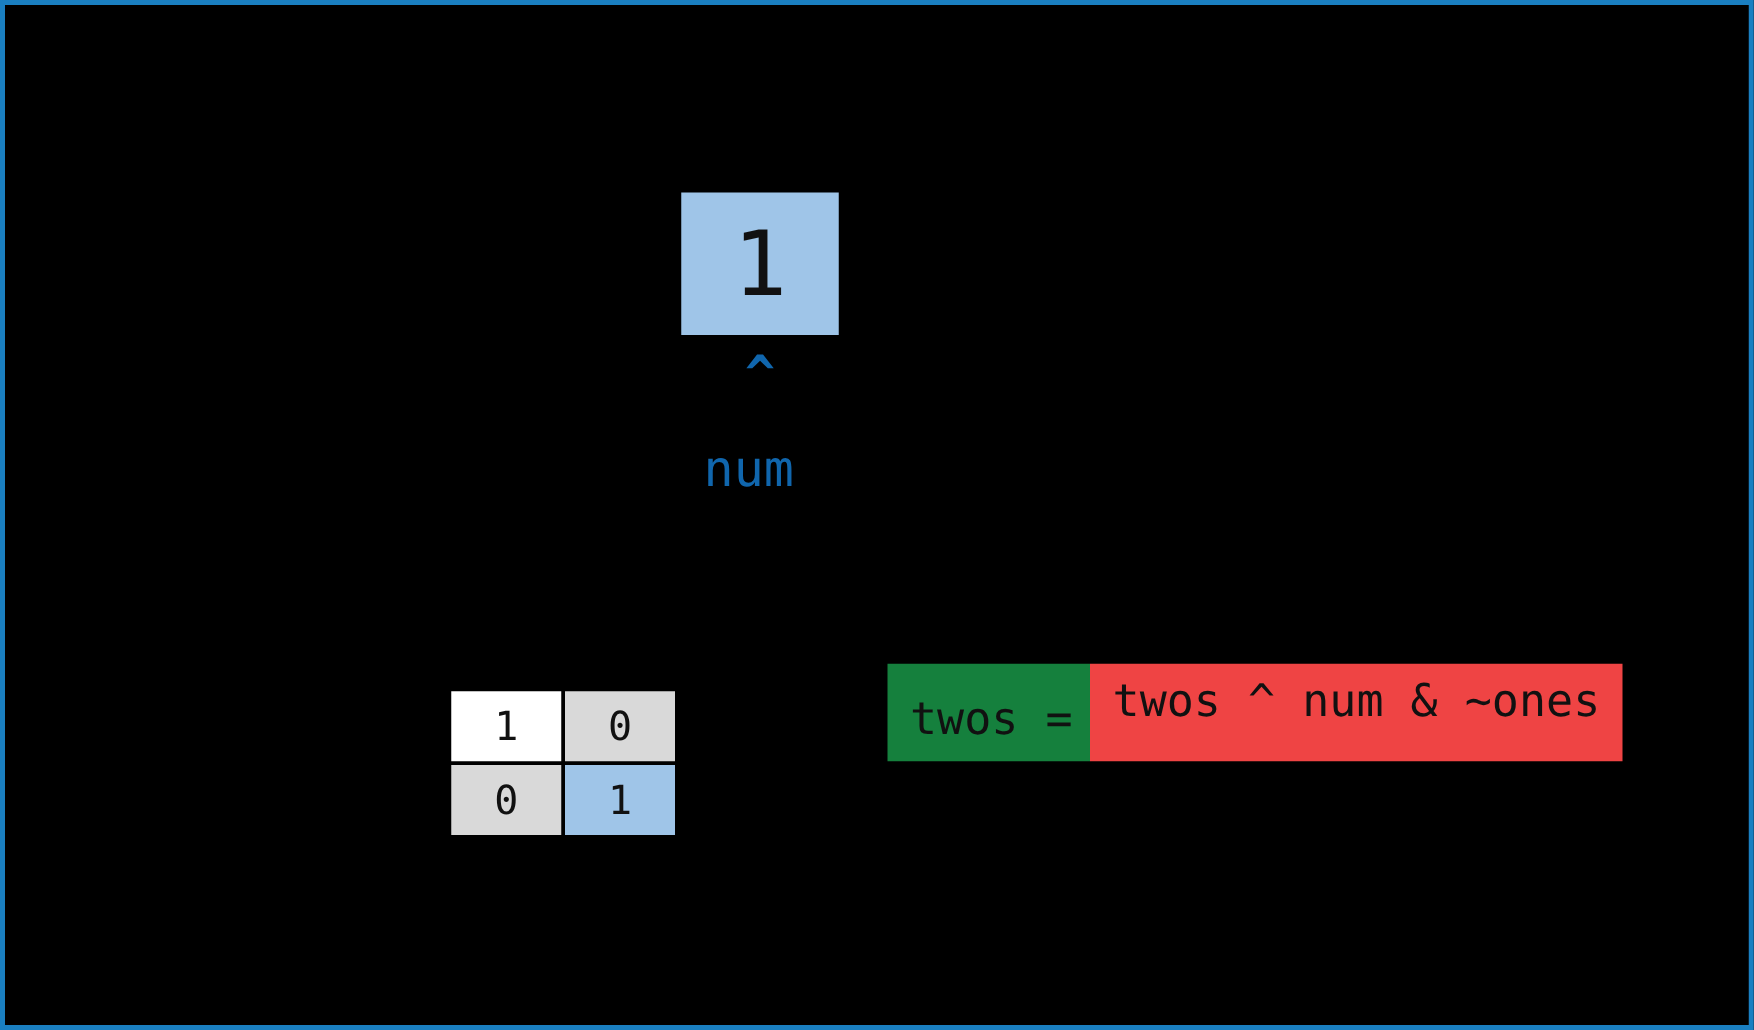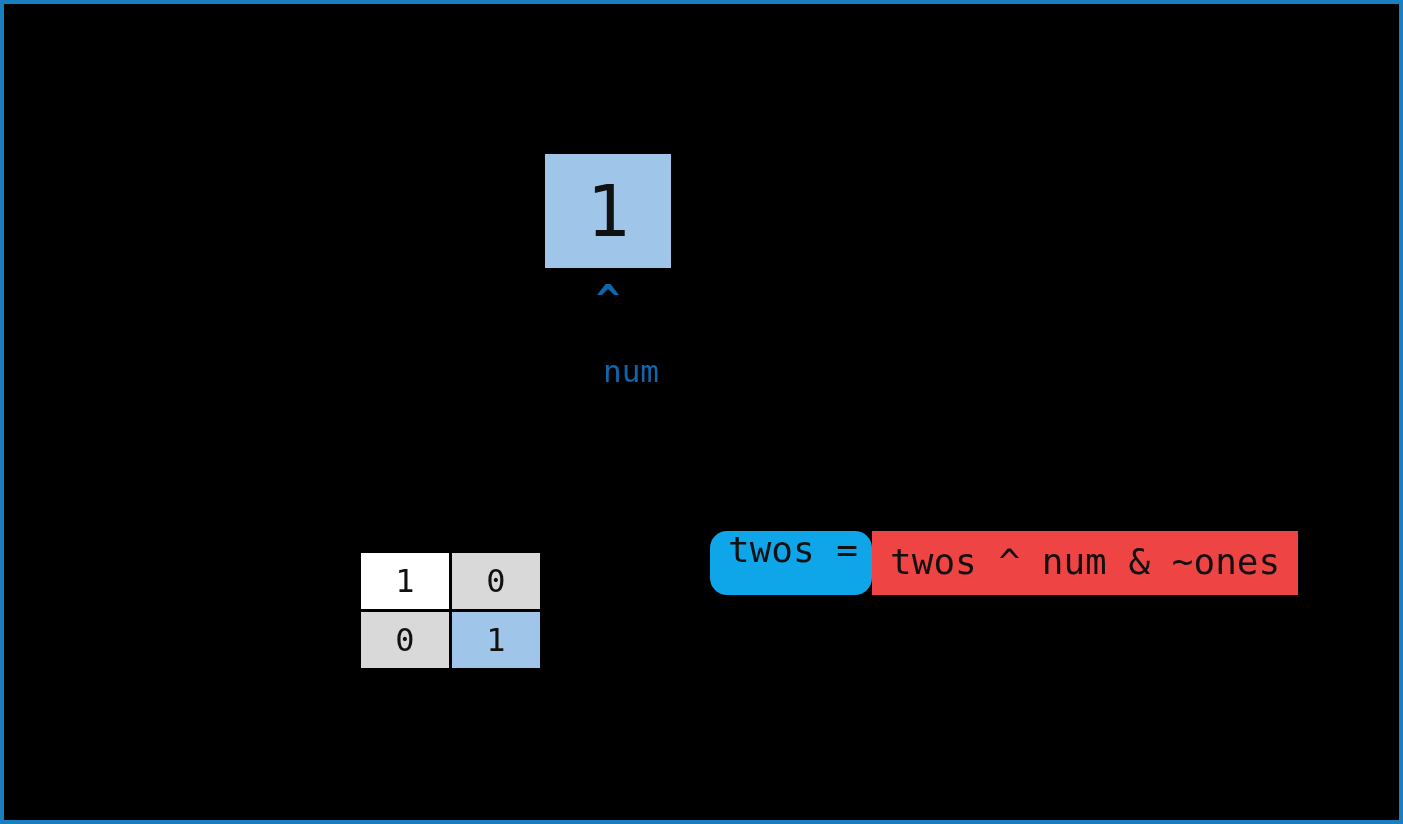--- a/index.html
+++ b/index.html
@@ -47,26 +47,26 @@
     width: 126px;
     text-align: center;
     color: #1066ad;
     font-size: 40px;
     line-height: 1;
     font-weight: 700;
   }
 
   #var-label {
     position: absolute;
-    left: 564px;
+    left: 532px;
     top: 352px;
     width: 126px;
     text-align: center;
     color: #1066ad;
-    font-size: 31px;
+    font-size: 40px;
     line-height: 1;
   }
 
   
   #state-table {
     position: absolute;
     left: 354px;
     top: 546px;
     border-collapse: collapse;
     table-layout: fixed;
@@ -90,24 +90,23 @@
     position: absolute;
     left: 706px;
     top: 527px;
     display: flex;
     align-items: stretch;
     font-size: 36px;
     line-height: 1;
     white-space: pre;
   }
   #code-lhs {
-    background: #0ea5e9;
+    background: #15803d;
     color: #111111;
-    padding: 1px 14px 15px 18px;
-    border-radius: 17px;
+    padding: 27px 14px 15px 18px;
   }
   #code-rhs {
     background: #ef4444;
     color: #111111;
     padding: 13px 18px 15px 18px;
   }
 </style>
 </head>
 <body>
 

